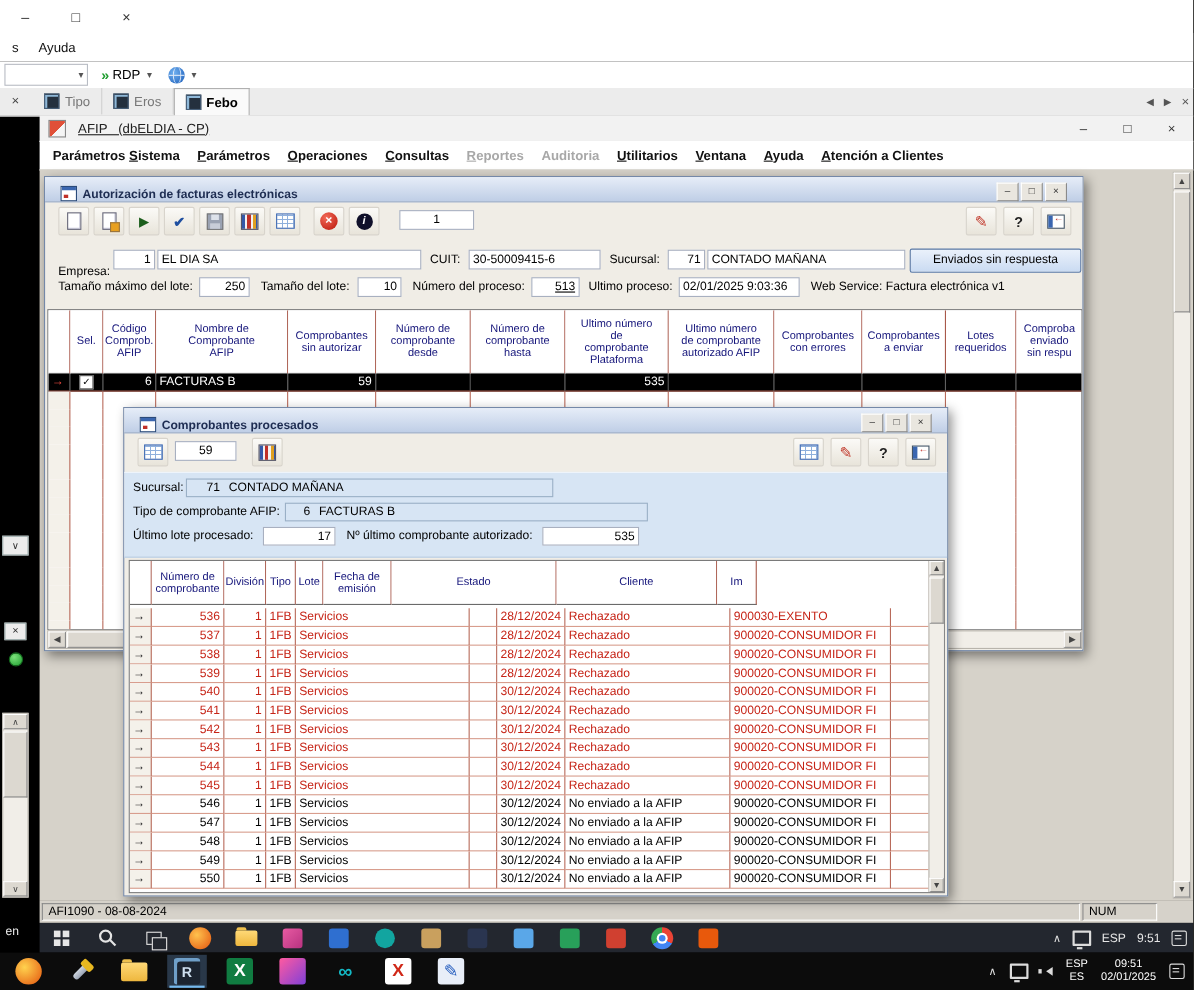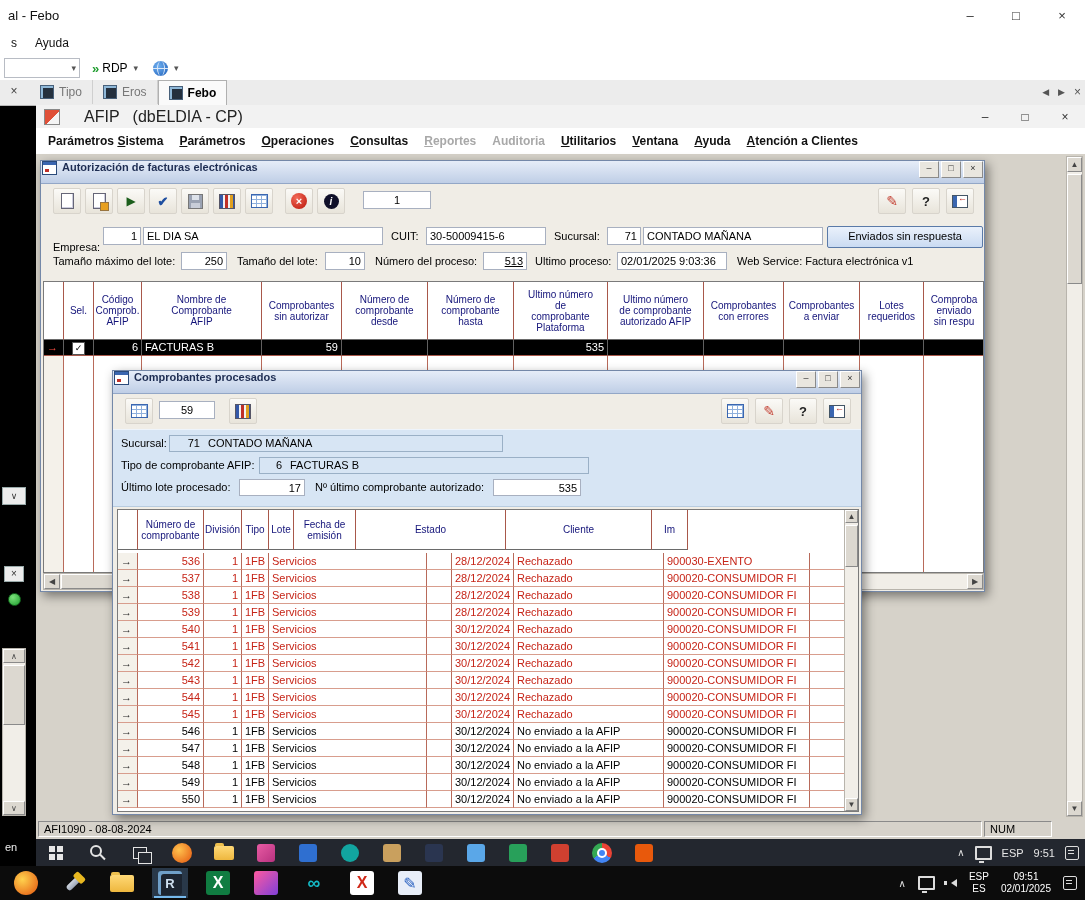--- a/index.html
+++ b/index.html
@@ -23,34 +23,34 @@
   #panel-close{position:absolute;left:6px;top:4px;font-size:12px;color:#444;width:16px;text-align:center;}
   #tab-list{display:flex;margin-left:30px;height:25px;}
   .tab{display:flex;align-items:center;padding:0 10px;font-size:12px;color:#777;border-right:1px solid #cfcfcf;height:24px;}
   .tab.active{background:#fafafa;color:#000;font-weight:bold;border:1px solid #b0b0b0;border-bottom:none;}
   .tab-ic{width:12px;height:12px;background:#24303e;border:1px solid #48607a;display:inline-block;margin-right:5px;box-shadow:inset 2px 2px 0 #8fb8d8;}
   #tab-nav{position:absolute;right:4px;top:5px;display:flex;gap:9px;color:#555;font-size:9px;align-items:center;}
   #tab-nav .x{font-size:12px;}
   
   #afip-titlebar{position:absolute;left:36px;top:105px;width:1049px;height:23px;background:#f2f2f2;display:flex;align-items:center;border-bottom:1px solid #dcdcdc;}
   .sh-afip{width:14px;height:14px;margin-left:8px;border:1px solid #888;background:linear-gradient(135deg,#e05038 0 55%,#f5f5f5 55%);}
-  #afip-title{font-size:16px;color:#222;margin-left:24px;flex:1;white-space:pre;}
+  #afip-title{font-size:12px;color:#222;margin-left:11px;flex:1;white-space:pre;text-decoration:underline;}
   #afip-titlebar .cap-btn{width:40px;height:23px;font-size:12px;}
   #afip-menubar{position:absolute;left:36px;top:128px;width:1049px;height:26px;background:#fff;border-bottom:1px solid #dcdcdc;display:flex;align-items:center;padding-left:4px;}
   #afip-menubar .menu-item{font-size:12px;font-weight:bold;padding:0 8px;}
   #mdi{position:absolute;left:36px;top:154px;width:1049px;height:665px;background:#d6d2c9;}
   
   .sb{position:absolute;background:#f1eee8;border:1px solid #b8b4ac;box-sizing:border-box;}
   .sb-btn{position:absolute;background:#dcd8d0;border:1px solid;border-color:#fff #8a8a8a #8a8a8a #fff;font-size:8px;color:#444;text-align:center;box-sizing:border-box;display:flex;align-items:center;justify-content:center;}
   .sb-thumb{position:absolute;background:#dcd8d0;border:1px solid;border-color:#fff #8a8a8a #8a8a8a #fff;box-sizing:border-box;}
   
   .mdi-win{position:absolute;background:#f0ede6;border:1px solid #7488a8;box-shadow:3px 4px 10px rgba(0,0,0,.45);box-sizing:border-box;}
   #w1{left:40px;top:160px;width:945px;height:432px;}
   #w2{left:112px;top:370px;width:750px;height:445px;z-index:5;}
-  .mdi-tb{position:absolute;left:0;top:0;right:0;height:22px;background:linear-gradient(#e6edf8,#bfcee6);border-bottom:1px solid #93a7c7;display:flex;align-items:flex-start;padding:0 1px;gap:5px;}
+  .mdi-tb{position:absolute;left:0;top:0;right:0;height:22px;background:linear-gradient(#e6edf8,#bfcee6);border-bottom:1px solid #93a7c7;display:flex;align-items:flex-end;padding:0 14px;gap:5px;}
   .mdi-title{font-size:11px;font-weight:bold;color:#1e2d52;flex:1;}
   .mdi-ctrls{display:flex;gap:2px;}
   .mdi-btn{width:18px;height:15px;background:#e9e6df;border:1px solid;border-color:#fff #8a8a8a #8a8a8a #fff;font-size:9px;line-height:13px;text-align:center;color:#333;}
   .sh-mdiwin{width:13px;height:12px;background:#fff;border:1px solid #2a4a7a;box-shadow:inset 0 3px 0 #3a66b0;position:relative;}
   .sh-mdiwin::after{content:"";position:absolute;left:2px;bottom:2px;width:4px;height:3px;background:#c03028;}
   .tb-row{position:absolute;display:flex;align-items:center;gap:4px;}
   .tb-btn{width:26px;height:24px;display:flex;align-items:center;justify-content:center;background:linear-gradient(#fbfaf7,#e8e4da);border:1px solid #d8d4cc;border-radius:2px;}
   .g{line-height:1;}
   
   .sh-page{width:11px;height:14px;background:#fff;border:1px solid #667;box-shadow:inset -1px -1px 0 #ccd;position:relative;}
@@ -131,21 +131,20 @@
   .sh-globe::after{content:"";position:absolute;left:4px;top:0;bottom:0;width:6px;border-left:1px solid #dce8f8;border-right:1px solid #dce8f8;border-radius:50%;}
   
   .lp-chip{position:absolute;background:#ececec;border:1px solid #9aa;box-sizing:border-box;text-align:center;color:#333;}
 </style>
 </head>
 <body>
 
 <div id="screen">
 
   <div id="outer-titlebar">
-    <span id="outer-title">al - Febo</span>
     <div class="cap-ctrls" id="outer-controls">
         <span class="cap-btn">–</span>
         <span class="cap-btn">□</span>
         <span class="cap-btn">×</span>
       </div>
   </div>
   <div id="outer-menubar">
       <span class="menu-item">s</span>
       <span class="menu-item">Ayuda</span>
     </div>

